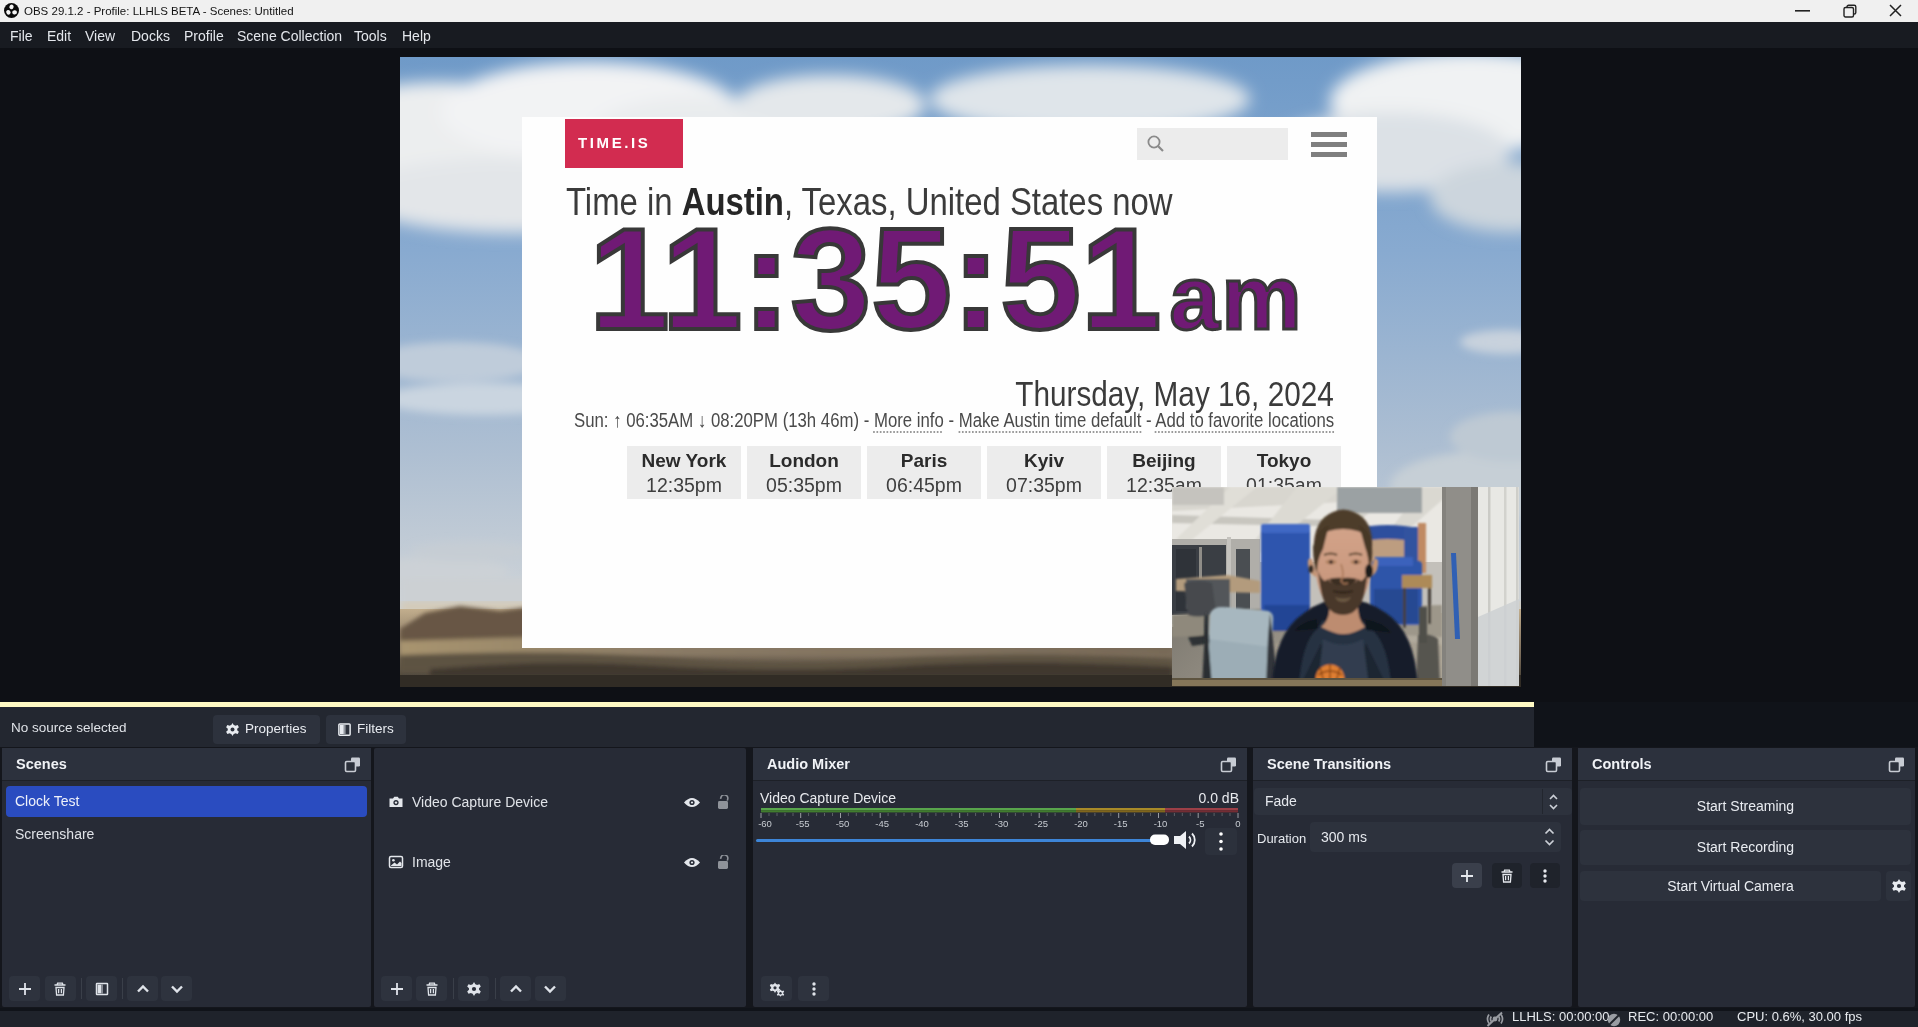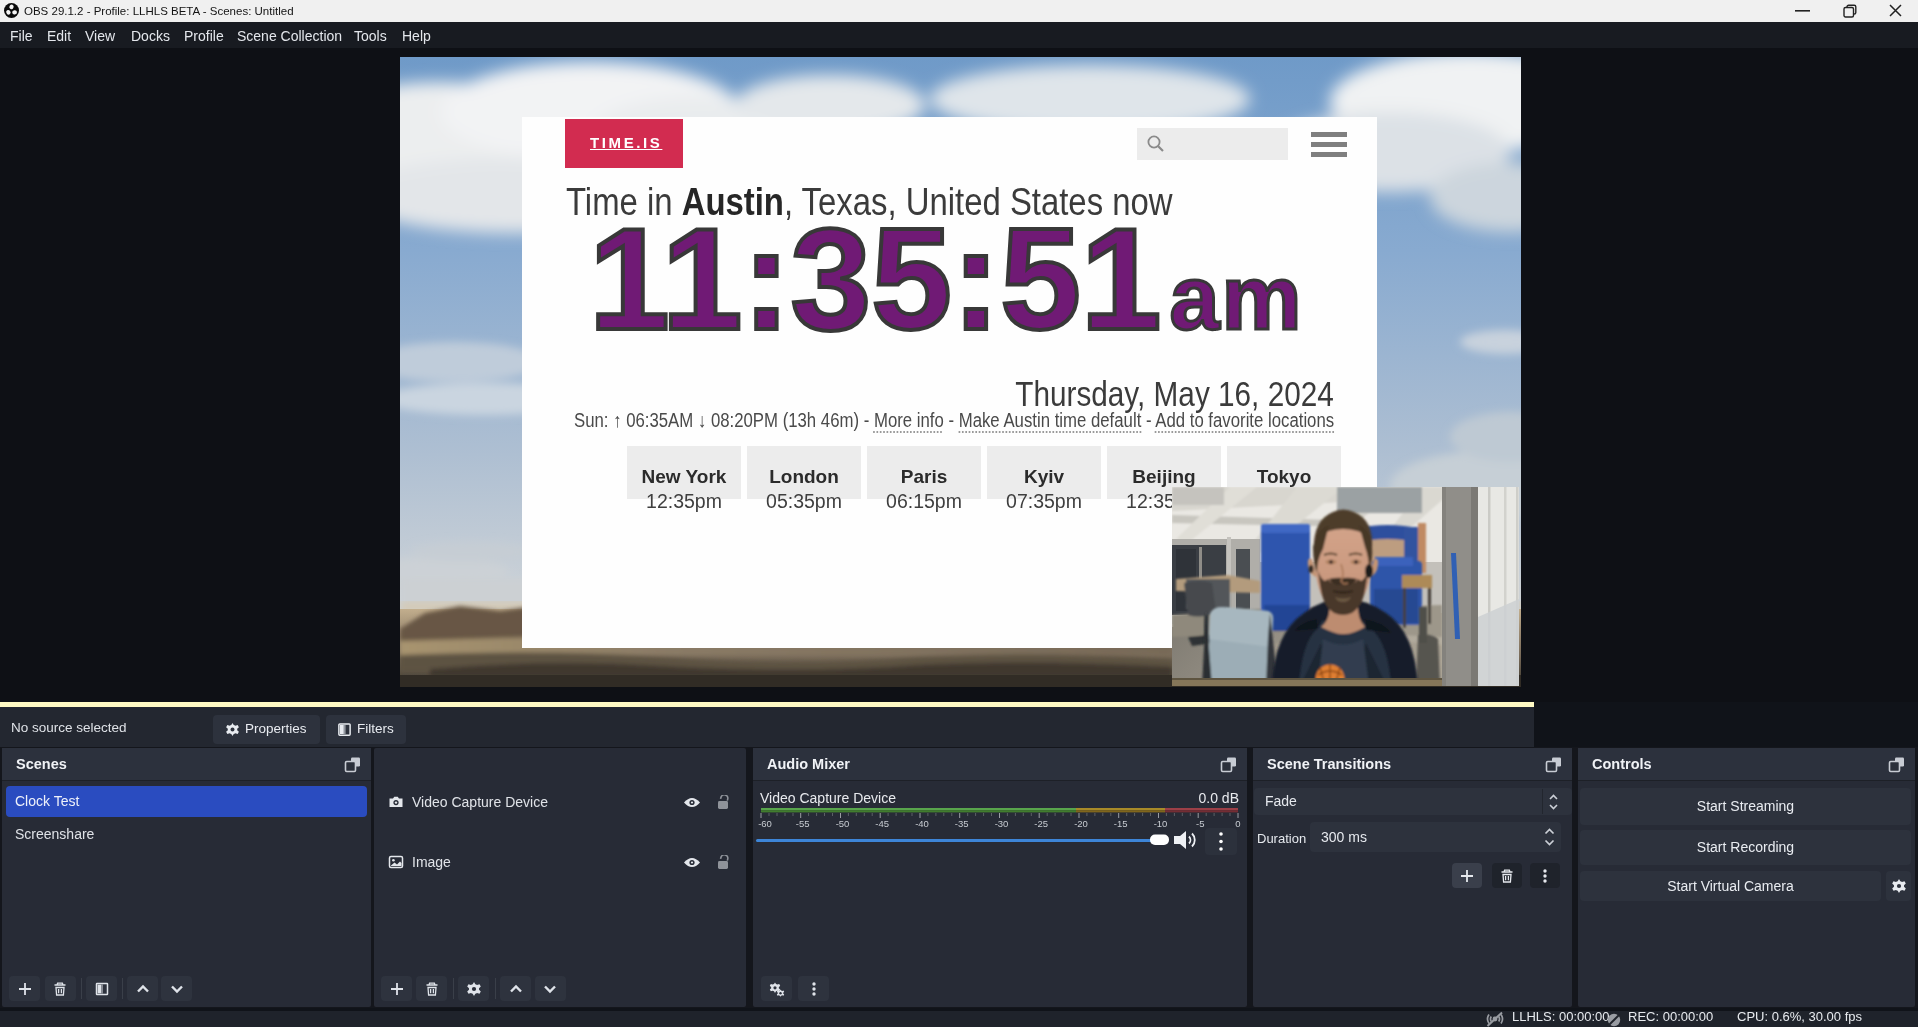--- a/index.html
+++ b/index.html
@@ -19,21 +19,21 @@
 
 #docks{position:absolute;left:0;top:747px;width:1918px;height:261px;background:#14161c;}
 .panel{position:absolute;top:1px;height:259px;background:#272b36;border-radius:2px;}
 .phead{position:absolute;left:0;top:0;right:0;height:33px;background:#2c313d;color:#f0f2f6;font-weight:bold;font-size:14.5px;line-height:33px;padding-left:14px;border-bottom:1px solid #1d2027;}
 .popout{position:absolute;right:10px;top:8px;width:17px;height:17px;}
 
 #statusbar{position:absolute;left:0;top:1011px;width:1918px;height:16px;background:#1f232b;}
 .stxt{position:absolute;top:-2px;font-size:13px;color:#e7eaee;}
 .btn{background:#2d323d;border-radius:4px;color:#e9ecf1;text-align:center;}
 .dot{text-decoration:underline dotted #9a9a9a;text-underline-offset:4px;}
-.citybox{position:absolute;top:329px;width:114px;height:53px;background:#ececec;text-align:center;font-size:19px;font-weight:bold;color:#2b2b2b;padding-top:20px;}
+.citybox{position:absolute;top:329px;width:114px;height:53px;background:#ececec;text-align:center;font-size:19px;font-weight:bold;color:#2b2b2b;padding-top:4px;}
 .citybox span{display:block;font-weight:normal;font-size:19.5px;color:#3f3f3f;margin-top:2px;}
 .fbtn{position:absolute;width:31px;height:25px;background:#2e333e;border-radius:4px;}
 .fbtn svg{width:16px;height:16px;margin:4.5px 7.5px;}
 .vsep{position:absolute;width:1px;height:21px;background:#3a3f49;}
 .srow{position:absolute;left:0;width:100%;height:30px;}
 .srow span{position:absolute;left:38px;top:6px;font-size:14px;color:#e0e3e8;}
 .sic{position:absolute;left:14px;top:6px;width:16px;height:16px;}
 .eye{position:absolute;right:45px;top:8px;width:18px;height:13px;}
 .lock{position:absolute;right:17px;top:7px;width:12px;height:15px;}
 .cbtn{position:absolute;left:2px;width:331px;background:#2d323d;border-radius:4px;color:#e9ecf1;font-size:14px;text-align:center;}
@@ -130,38 +130,38 @@
       <g filter="url(#blur2)">
         <path d="M0 572 L25 556 L60 549 L100 554 L135 549 L180 557 L230 563 L300 572 L300 584 L0 584 Z" fill="#685645"></path>
         <path d="M0 584 L200 578 L420 583 L700 576 L772 580 L772 598 L0 598 Z" fill="url(#plainsg)"></path>
         <path d="M0 598 Q150 592 260 600 Q400 610 520 600 Q630 594 772 602 L772 614 L0 614 Z" fill="#5d5243"></path>
         <path d="M30 612 Q150 602 260 609 Q400 617 520 608 Q630 602 772 610 L772 620 L30 620 Z" fill="#3f382e"></path>
       </g>
       <rect x="0" y="618" width="1121" height="12" fill="#312c25"></rect>
     </svg>
     <div id="card" style="position:absolute;left:122px;top:60px;width:855px;height:531px;background:#fefefe;color:#383838;">
       <div class="abs" style="left:43px;top:2px;width:118px;height:49px;background:#d22c50;"></div>
-      <div class="abs" style="left:68px;top:17px;font-size:15px;font-weight:bold;letter-spacing:2.6px;color:#fff;text-decoration:underline;">TIME.IS</div>
+      <div class="abs" style="left:56px;top:17px;font-size:15px;font-weight:bold;letter-spacing:2.6px;color:#fff;">TIME.IS</div>
       <div class="abs" style="left:615px;top:11px;width:151px;height:32px;background:#ececec;"></div>
       <svg class="abs" style="left:624px;top:17px" width="20" height="20" viewBox="0 0 20 20">
           <circle cx="8" cy="8" r="5.6" fill="none" stroke="#8a8a8a" stroke-width="1.8"></circle>
           <path d="M12.2 12.2 L17 17" stroke="#8a8a8a" stroke-width="2.2"></path>
         </svg>
       <div class="abs" style="left:789px;top:15px;width:36px;height:25px;">
         <div style="height:4.6px;background:#7f7f7f"></div>
         <div style="height:4.6px;background:#7f7f7f;margin-top:5.6px"></div>
         <div style="height:4.6px;background:#7f7f7f;margin-top:5.6px"></div>
       </div>
       <div class="abs" style="left:44px;top:64px;font-size:38px;color:#3b3b3b;white-space:nowrap;transform:scaleX(0.865);transform-origin:0 0;">Time in <b style="color:#262626">Austin</b>, Texas, United States now</div>
       <div class="abs" id="clock" style="left:67px;top:79px;font-size:145px;font-weight:bold;color:#701a75;letter-spacing:0px;-webkit-text-stroke:4px #383838;white-space:nowrap">11:35:51<span style="font-size:90px;-webkit-text-stroke:3px #383838;margin-left:8px;letter-spacing:2px">am</span></div>
       <div class="abs" style="right:43px;top:257px;font-size:35px;color:#3b3b3b;white-space:nowrap;transform:scaleX(0.85);transform-origin:100% 0;">Thursday, May 16, 2024</div>
       <div class="abs" style="right:43px;top:292px;font-size:20px;color:#4a4a4a;white-space:nowrap;transform:scaleX(0.838);transform-origin:100% 0;">Sun: ↑ 06:35AM ↓ 08:20PM (13h 46m) - <span class="dot">More info</span> - <span class="dot">Make Austin time default</span> - <span class="dot">Add to favorite locations</span></div>
       <div class="citybox" style="left:105px">New York<span>12:35pm</span></div>
       <div class="citybox" style="left:225px">London<span>05:35pm</span></div>
-      <div class="citybox" style="left:345px">Paris<span>06:15pm</span></div>
+      <div class="citybox" style="left:345px">Paris<span>06:45pm</span></div>
       <div class="citybox" style="left:465px">Kyiv<span>07:35pm</span></div>
       <div class="citybox" style="left:585px">Beijing<span>12:35am</span></div>
       <div class="citybox" style="left:705px">Tokyo<span>01:35am</span></div>
     </div>
     <svg id="webcam" width="347" height="199" viewBox="0 0 347 199" style="position:absolute;left:772px;top:430px">
       <defs>
         <linearGradient id="floorg" x1="0" y1="0" x2="1" y2="0.25">
           <stop offset="0" stop-color="#7e7a71"></stop>
             <stop offset="0.5" stop-color="#989287"></stop>
             <stop offset="1" stop-color="#b5aea0"></stop>

